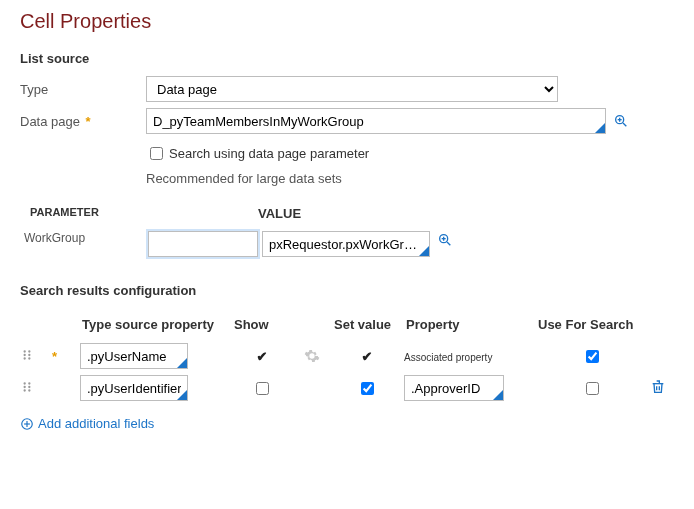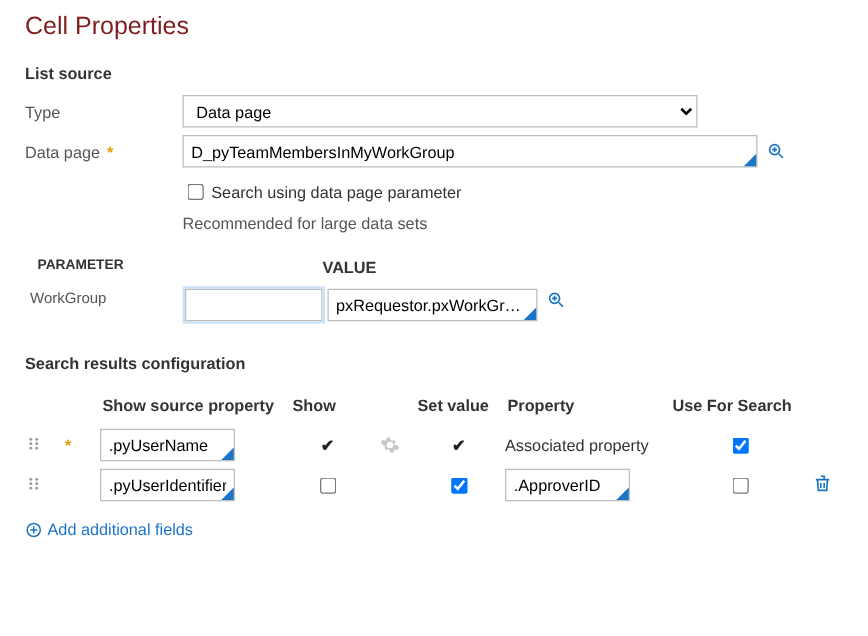--- a/index.html
+++ b/index.html
@@ -153,21 +153,21 @@
   }
   .add-link {
     display:inline-flex;
     align-items:center;
     color:#1c74c7;
     margin-top:12px;
     font-size:13px;
     cursor:pointer;
   }
   .add-link svg { margin-right:4px; }
-  .assoc { font-size:13px; color:#333; }
+  .assoc { font-size:10px; color:#333; }
 </style>
 </head>
 <body>
 
 <div class="page">
   <h1>Cell Properties</h1>
 
   <div class="section-title">List source</div>
 
   <div class="row">
@@ -222,21 +222,21 @@
         </svg>
     </span>
   </div>
 
   <div class="results">
     <div class="section-title">Search results configuration</div>
     <div class="tbl">
       <div class="tbl-head">
         <div></div>
         <div></div>
-        <div>Show source property</div>
+        <div>Type source property</div>
         <div>Show</div>
         <div></div>
         <div>Set value</div>
         <div>Property</div>
         <div>Use For Search</div>
         <div></div>
       </div>
 
       <div class="tbl-row">
         <div>

